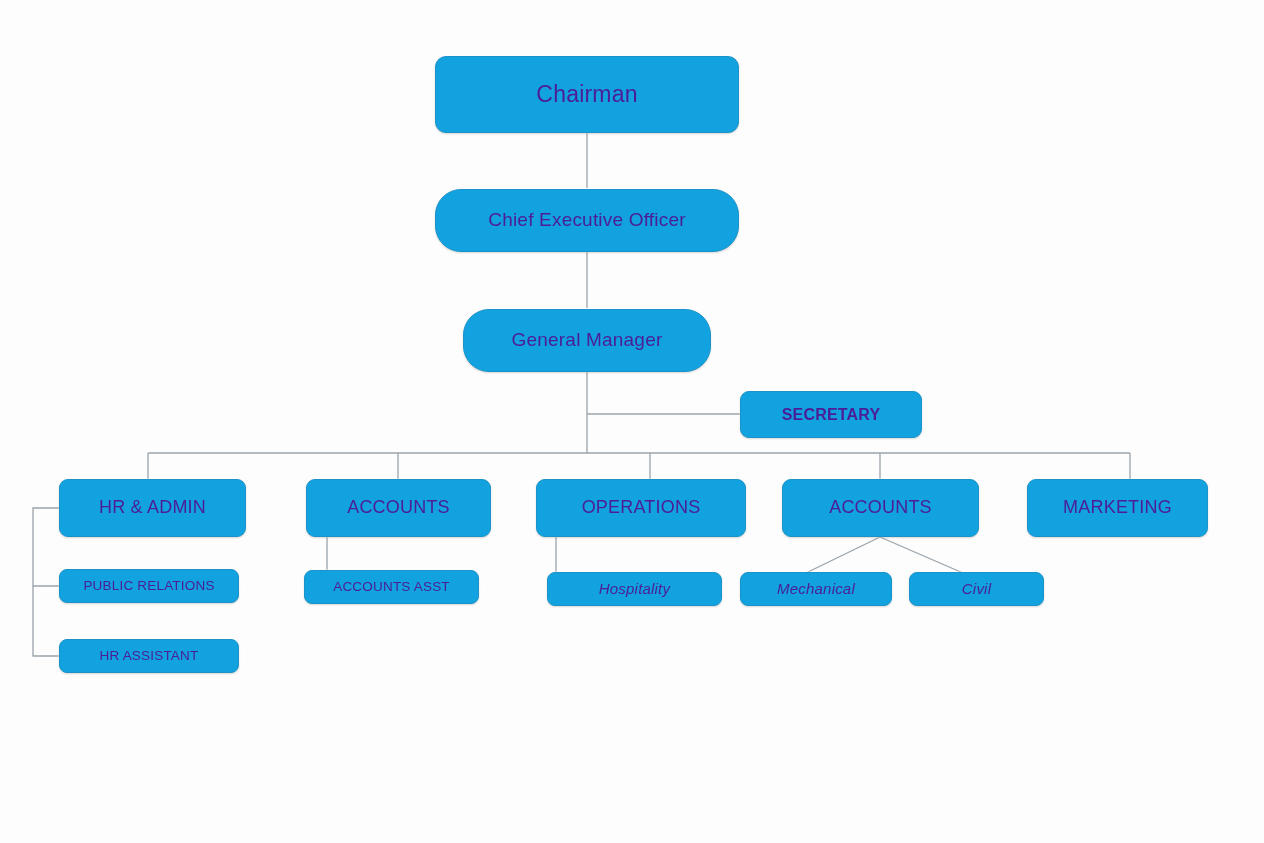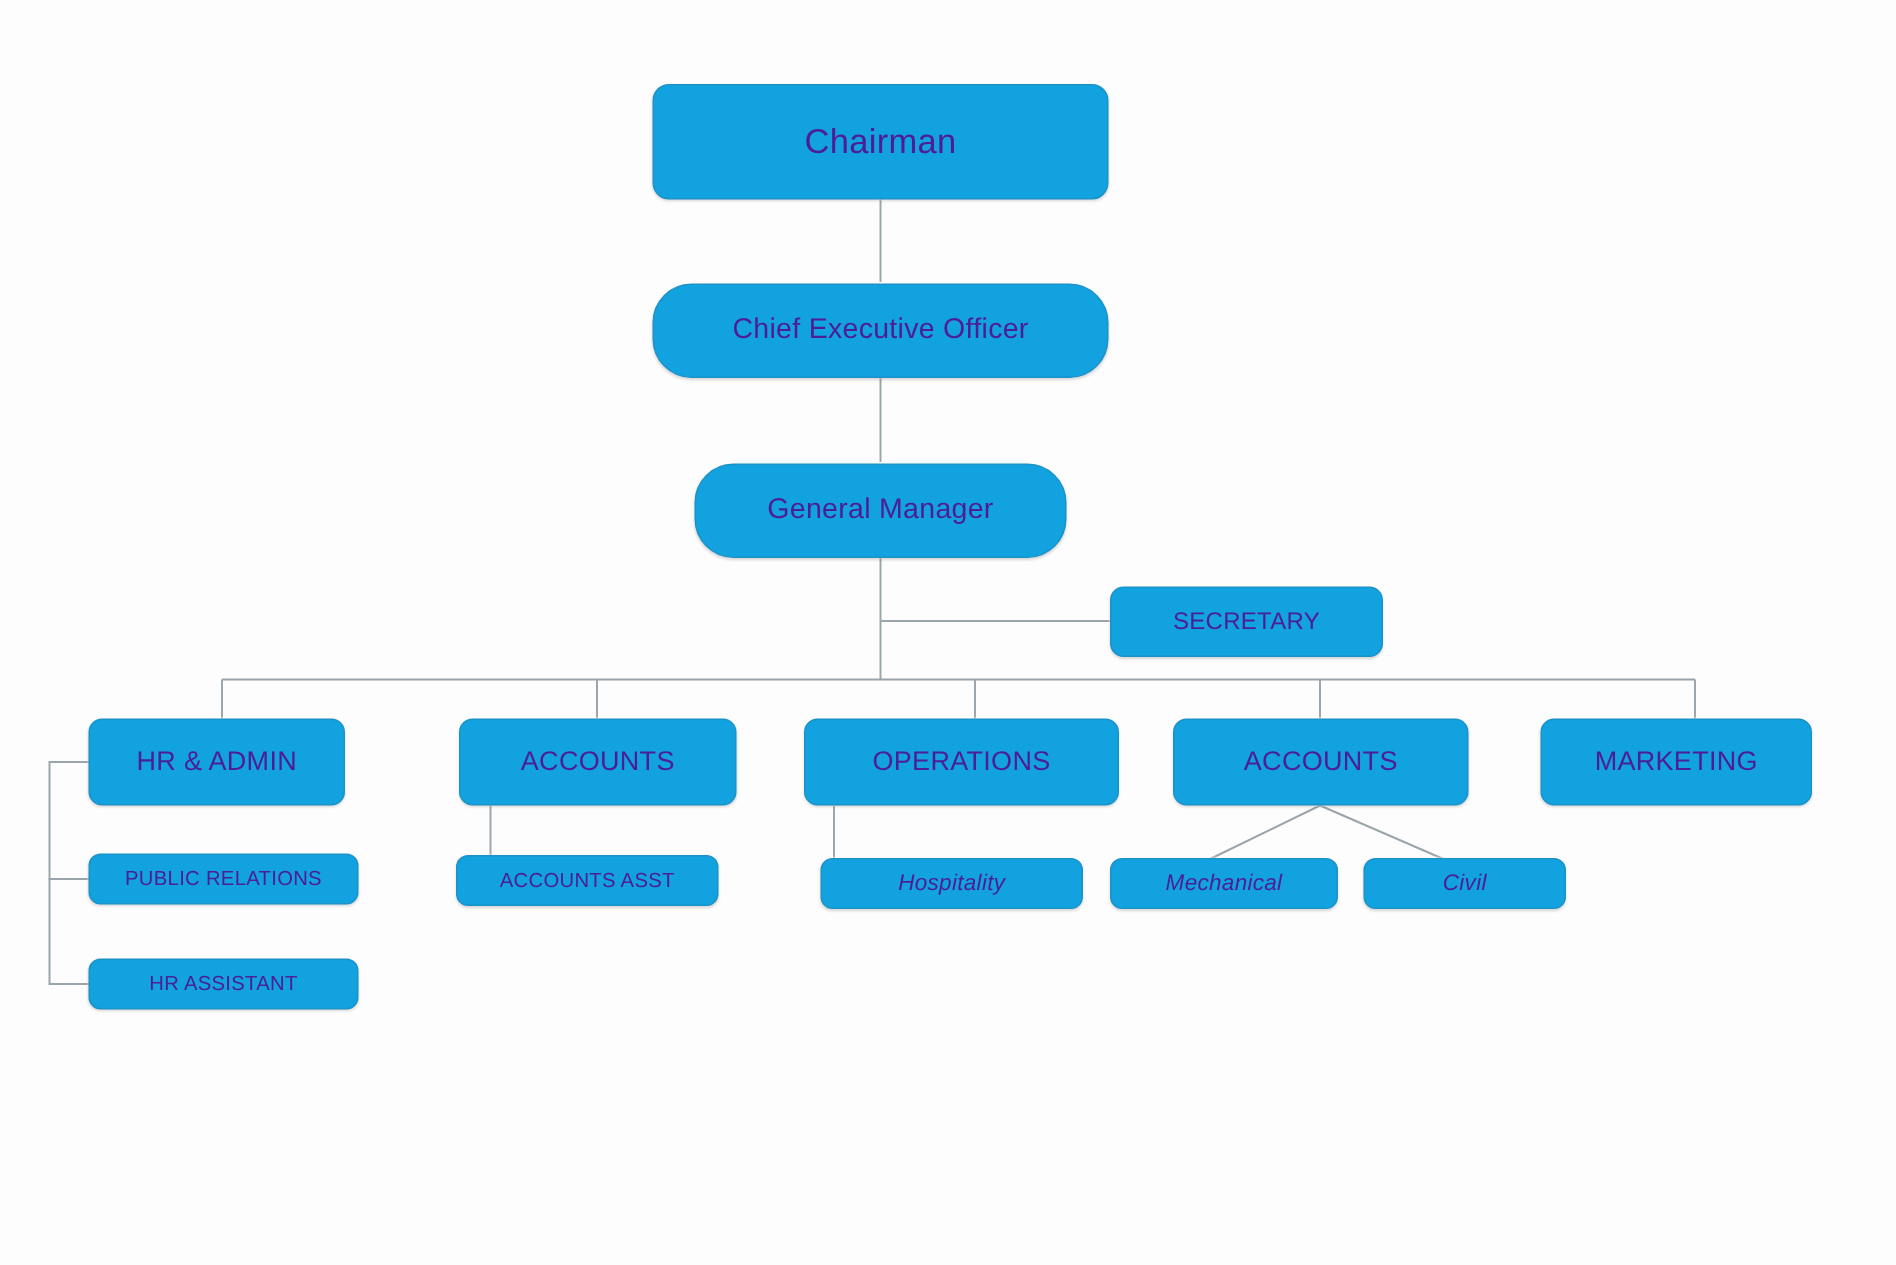--- a/index.html
+++ b/index.html
@@ -41,21 +41,21 @@
     line-height: 1.1;
     box-shadow: 0 1px 2px rgba(0,0,0,0.16), 0 0 0 1px rgba(255,255,255,0.35);
     z-index: 2;
     letter-spacing: 0.2px;
     overflow: hidden;
     padding: 0 6px;
   }
   .node.lvl-top    { font-size: 23px; font-weight: 400; border-radius: 11px; }
   .node.lvl-exec   { font-size: 19px; font-weight: 400; border-radius: 26px; }
   .node.lvl-dept   { font-size: 18px; font-weight: 400; }
-  .node.lvl-aside  { font-size: 16px; font-weight: 400; }
+  .node.lvl-aside  { font-size: 16px; font-weight: 700; }
   .node.lvl-sub    { font-size: 15px; font-weight: 400; border-radius: 8px; font-style: italic; }
   .node.lvl-sub-sm { font-size: 13.5px; font-weight: 400; border-radius: 8px; }
 </style>
 </head>
 <body>
 
 <div id="canvas">
 
   <svg id="wires" viewBox="0 0 1264 843" width="1264" height="843" aria-hidden="true">
     <g stroke="#9aa4ab" stroke-width="1.3" fill="none" shape-rendering="geometricPrecision">
@@ -98,21 +98,21 @@
   </div>
 
   <div class="node lvl-exec" style="left:463px; top:309px; width:248px; height:63px;">
     <span>General Manager</span>
   </div>
 
   <div class="node lvl-aside" style="left:740px; top:391px; width:182px; height:47px;">
     <span>SECRETARY</span>
   </div>
 
-  <div class="node lvl-dept" style="left:59px; top:479px; width:171px; height:58px;">
+  <div class="node lvl-dept" style="left:59px; top:479px; width:187px; height:58px;">
     <span>HR &amp; ADMIN</span>
   </div>
 
   <div class="node lvl-dept" style="left:306px; top:479px; width:185px; height:58px;">
     <span>ACCOUNTS</span>
   </div>
 
   <div class="node lvl-dept" style="left:536px; top:479px; width:210px; height:58px;">
     <span>OPERATIONS</span>
   </div>

